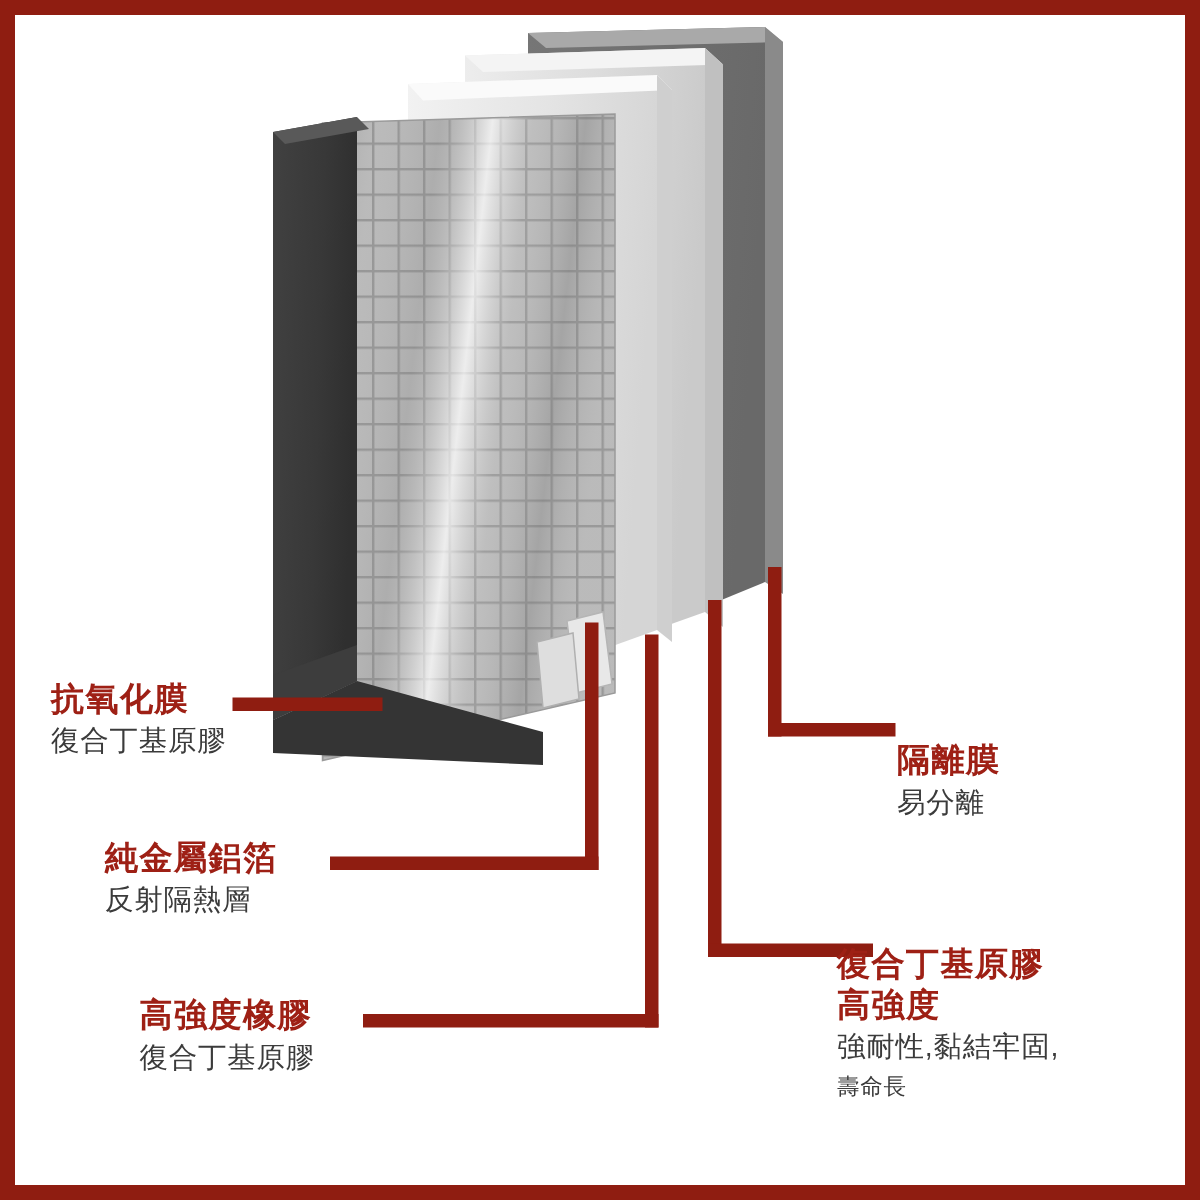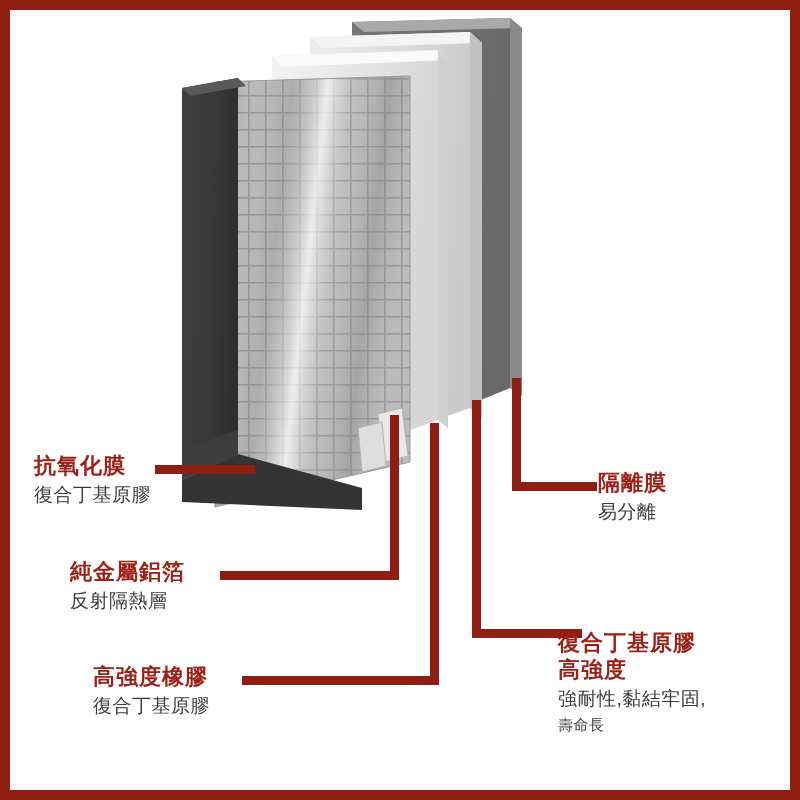--- a/index.html
+++ b/index.html
@@ -166,21 +166,21 @@
     <div class="label" style="left:60px;top:548px;font-family:Liberation Serif, serif;">
       <div class="title">純金屬鋁箔</div>
       <div class="sub">反射隔熱層</div>
     </div>
 
     <div class="label" style="left:83px;top:653px;">
       <div class="title">高強度橡膠</div>
       <div class="sub">復合丁基原膠</div>
     </div>
 
-    <div class="label" style="left:588px;top:459px;">
+    <div class="label" style="left:588px;top:483px;">
       <div class="title">隔離膜</div>
       <div class="sub">易分離</div>
     </div>
 
     <div class="label" style="left:548px;top:619px;">
       <div class="title">復合丁基原膠</div>
       <div class="title">高強度</div>
       <div class="sub">強耐性,黏結牢固,</div>
       <div class="sub2">壽命長</div>
     </div>

